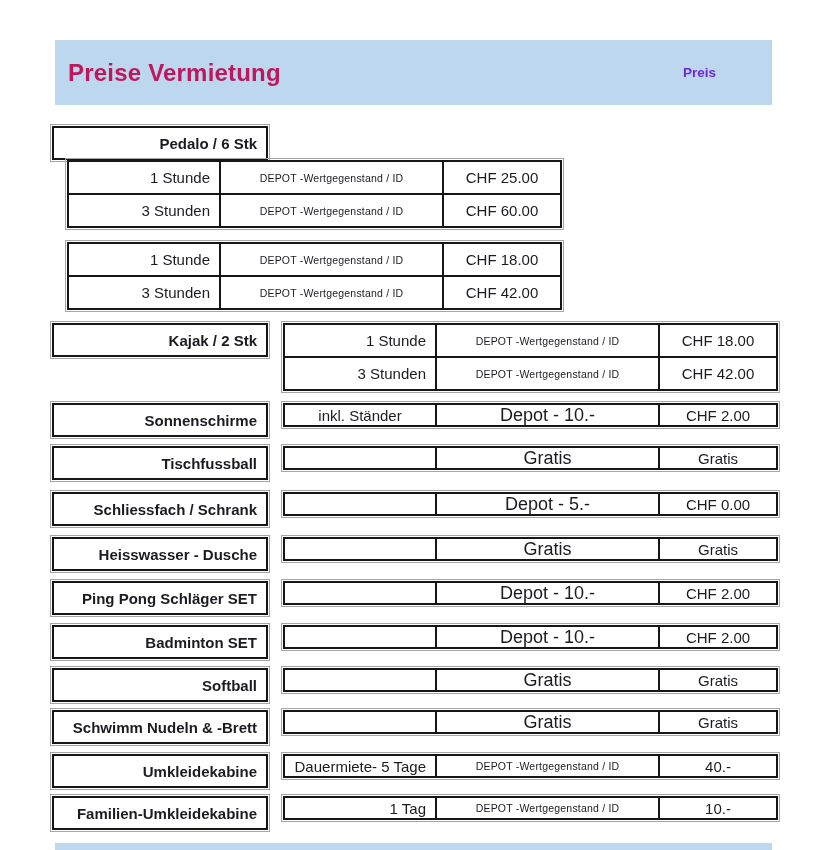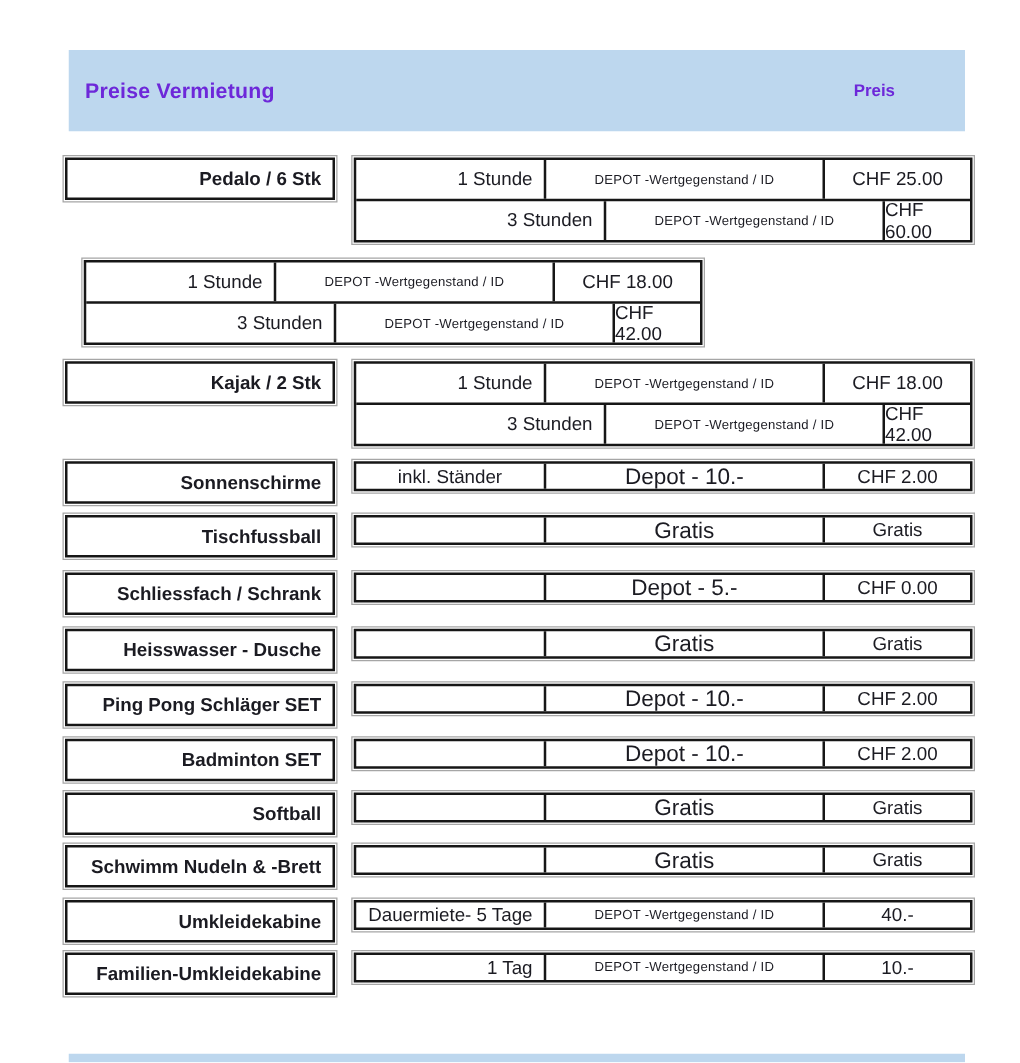--- a/index.html
+++ b/index.html
@@ -19,23 +19,23 @@
     width: 717px;
     height: 65px;
     background: #bdd7ee;
     display: flex;
     align-items: center;
     justify-content: space-between;
     box-sizing: border-box;
     padding: 0 56px 0 13px;
   }
   .header .title {
-    font-size: 17px;
+    font-size: 24px;
     font-weight: 700;
-    color: #6d28d9;
+    color: #be185d;
     letter-spacing: 0.2px;
   }
   .header .price-col-label {
     font-size: 13.5px;
     font-weight: 600;
     color: #6d28d9;
   }
   .content {
     position: absolute;
     left: 52px;
@@ -66,21 +66,21 @@
     margin-left: 15px;
     width: 495px;
     box-sizing: border-box;
     border: 2px solid #161616;
     outline: 1px solid #a6a6a6;
     outline-offset: 1px;
     background: #ffffff;
   }
   .trow { display: flex; height: 20px; }
   .group.multi .trow { height: 31px; }
-  .trow + .trow { border-top: 2px solid #161616; padding-left: 48px; }
+  .trow + .trow { border-top: 2px solid #161616; }
   .cell {
     display: flex;
     align-items: center;
     box-sizing: border-box;
     overflow: hidden;
   }
   .c-dur {
     width: 152px;
     border-right: 2px solid #161616;
     justify-content: flex-end;
@@ -93,21 +93,21 @@
     border-right: 2px solid #161616;
     justify-content: center;
     font-size: 18px;
   }
   .c-dep.small { font-size: 10.5px; font-weight: 500; letter-spacing: 0.2px; }
   .c-price {
     flex: 1;
     justify-content: center;
     font-size: 15px;
   }
-  .mb14 { margin-bottom: 14px; }
+  .mb14 { margin-bottom: 14px; flex-direction: column; }
   .mb13 { margin-bottom: 13px; }
   .mb12 { margin-bottom: 12px; }
   .mb11 { margin-bottom: 11px; }
   .mb10 { margin-bottom: 10px; }
   .mb9  { margin-bottom: 9px; }
   .mb8  { margin-bottom: 8px; }
   .footer-bar {
     position: absolute;
     left: 55px;
     top: 843px;

